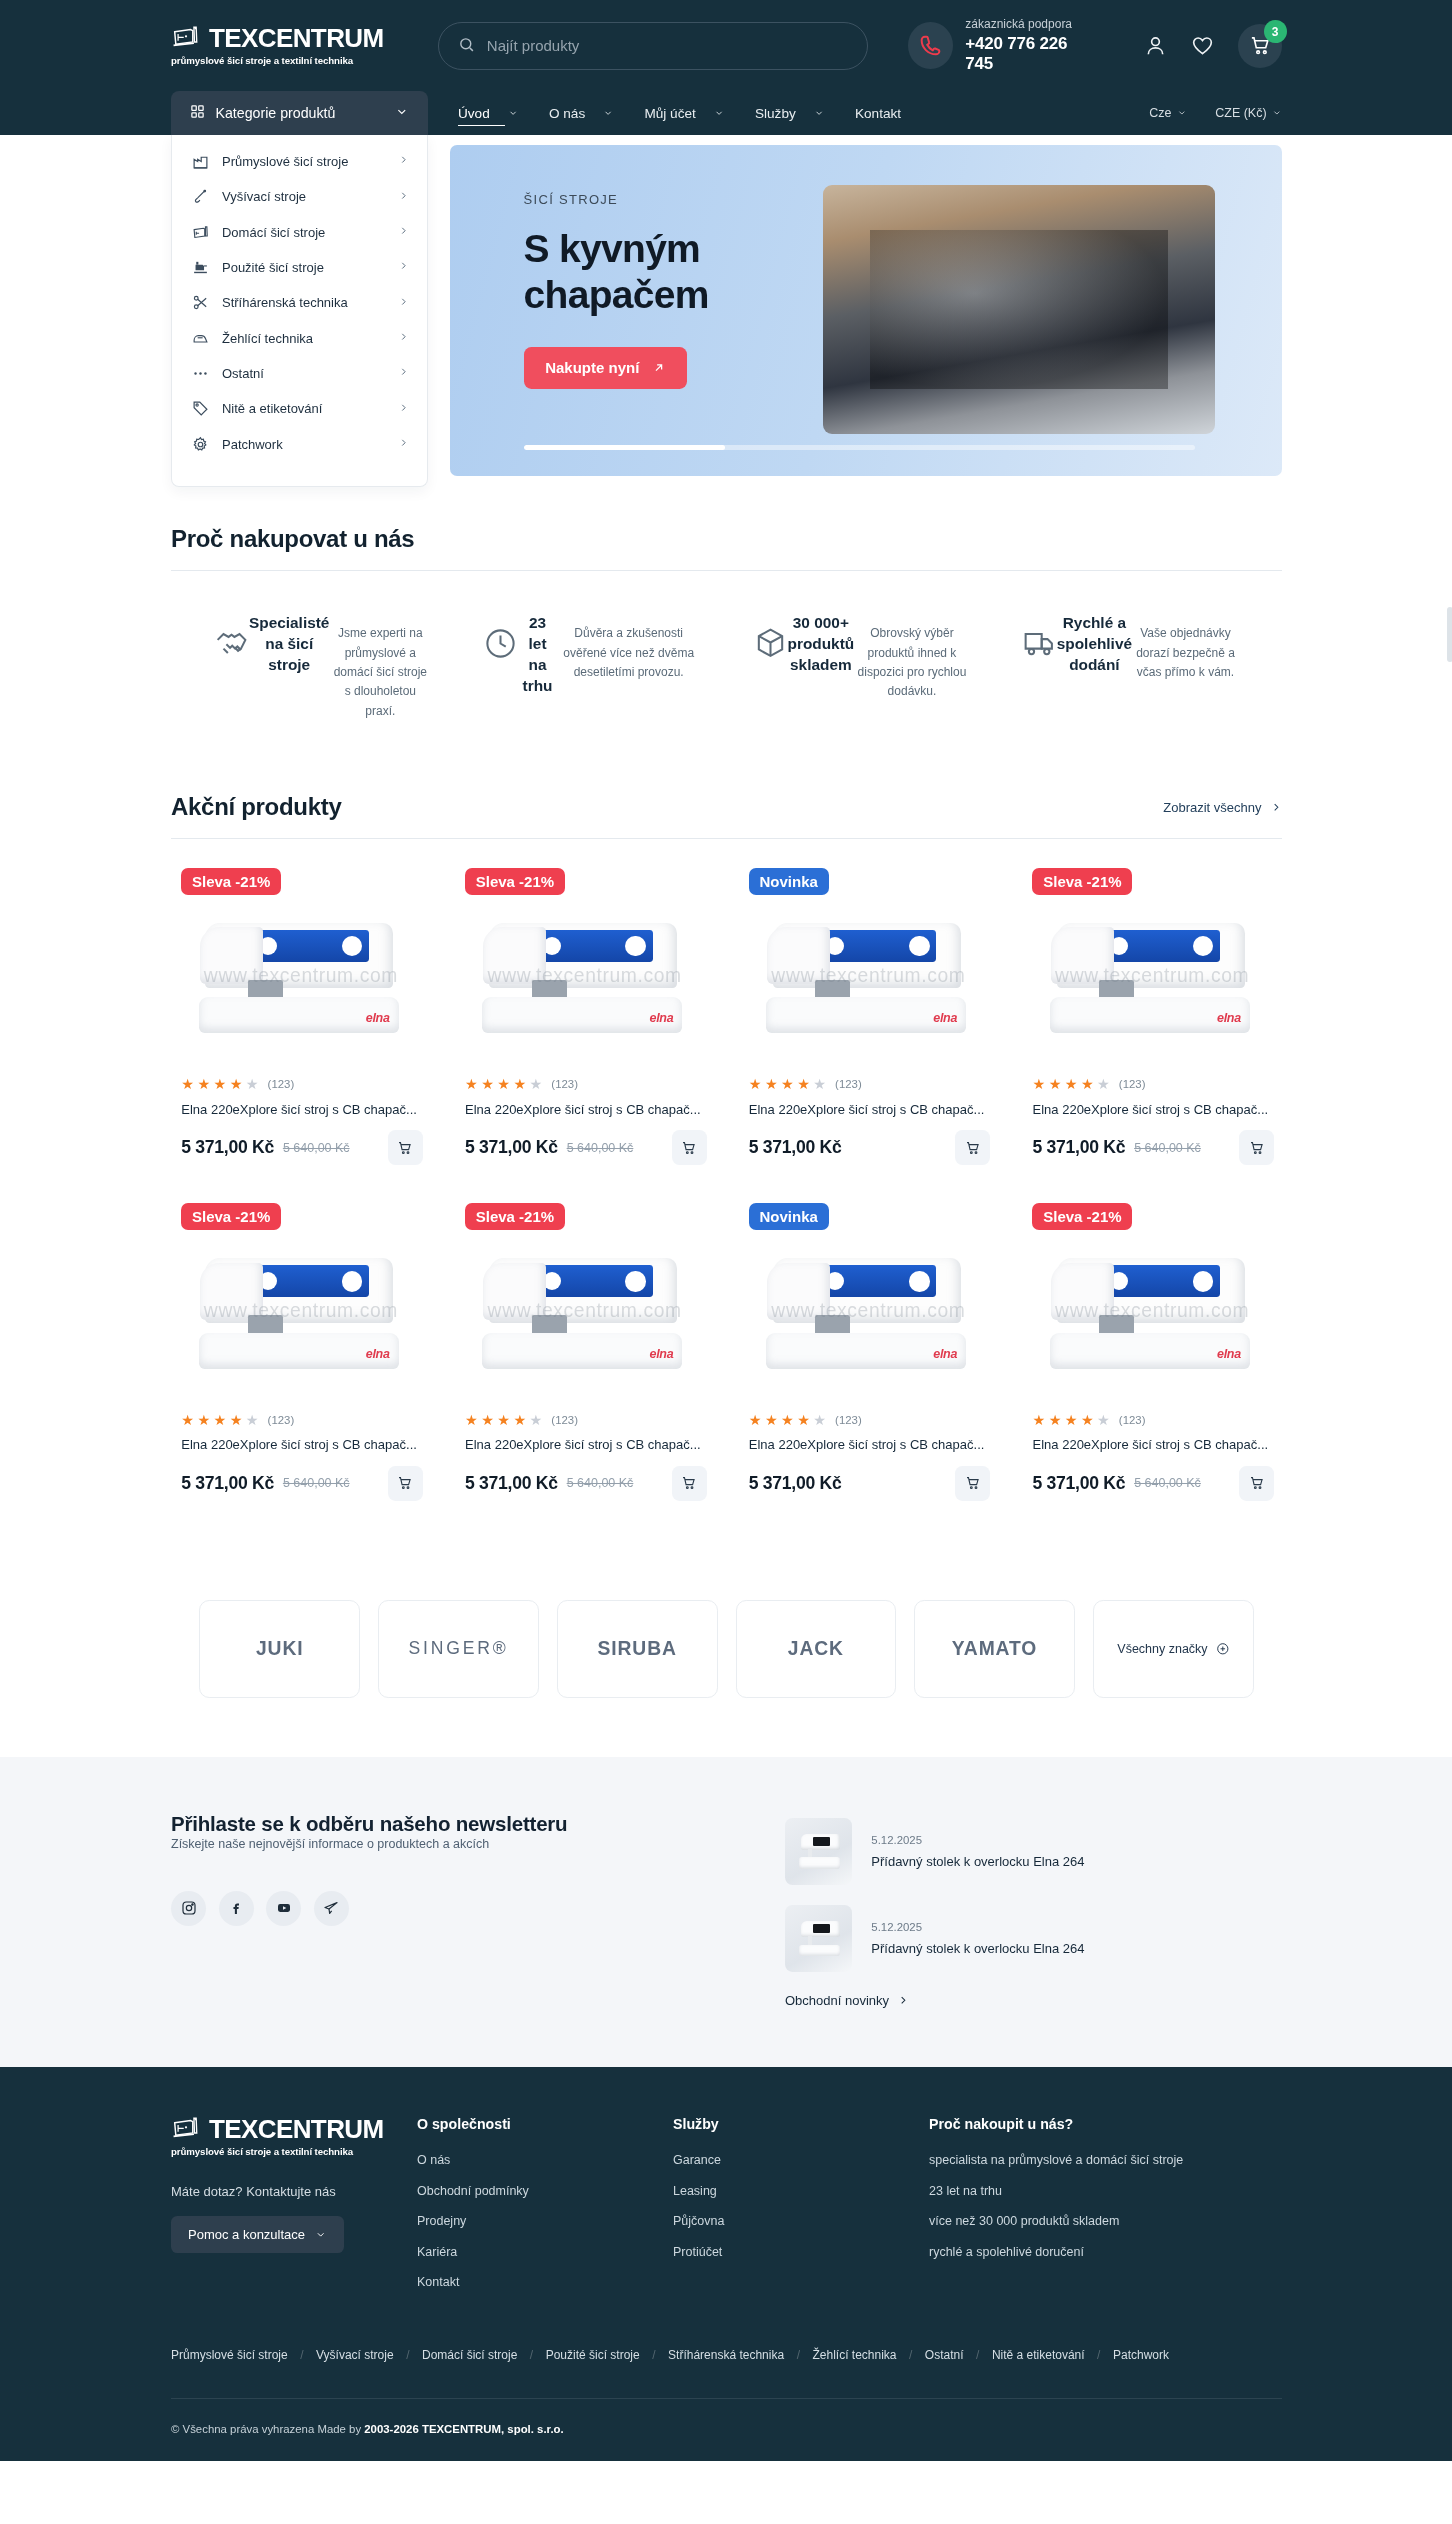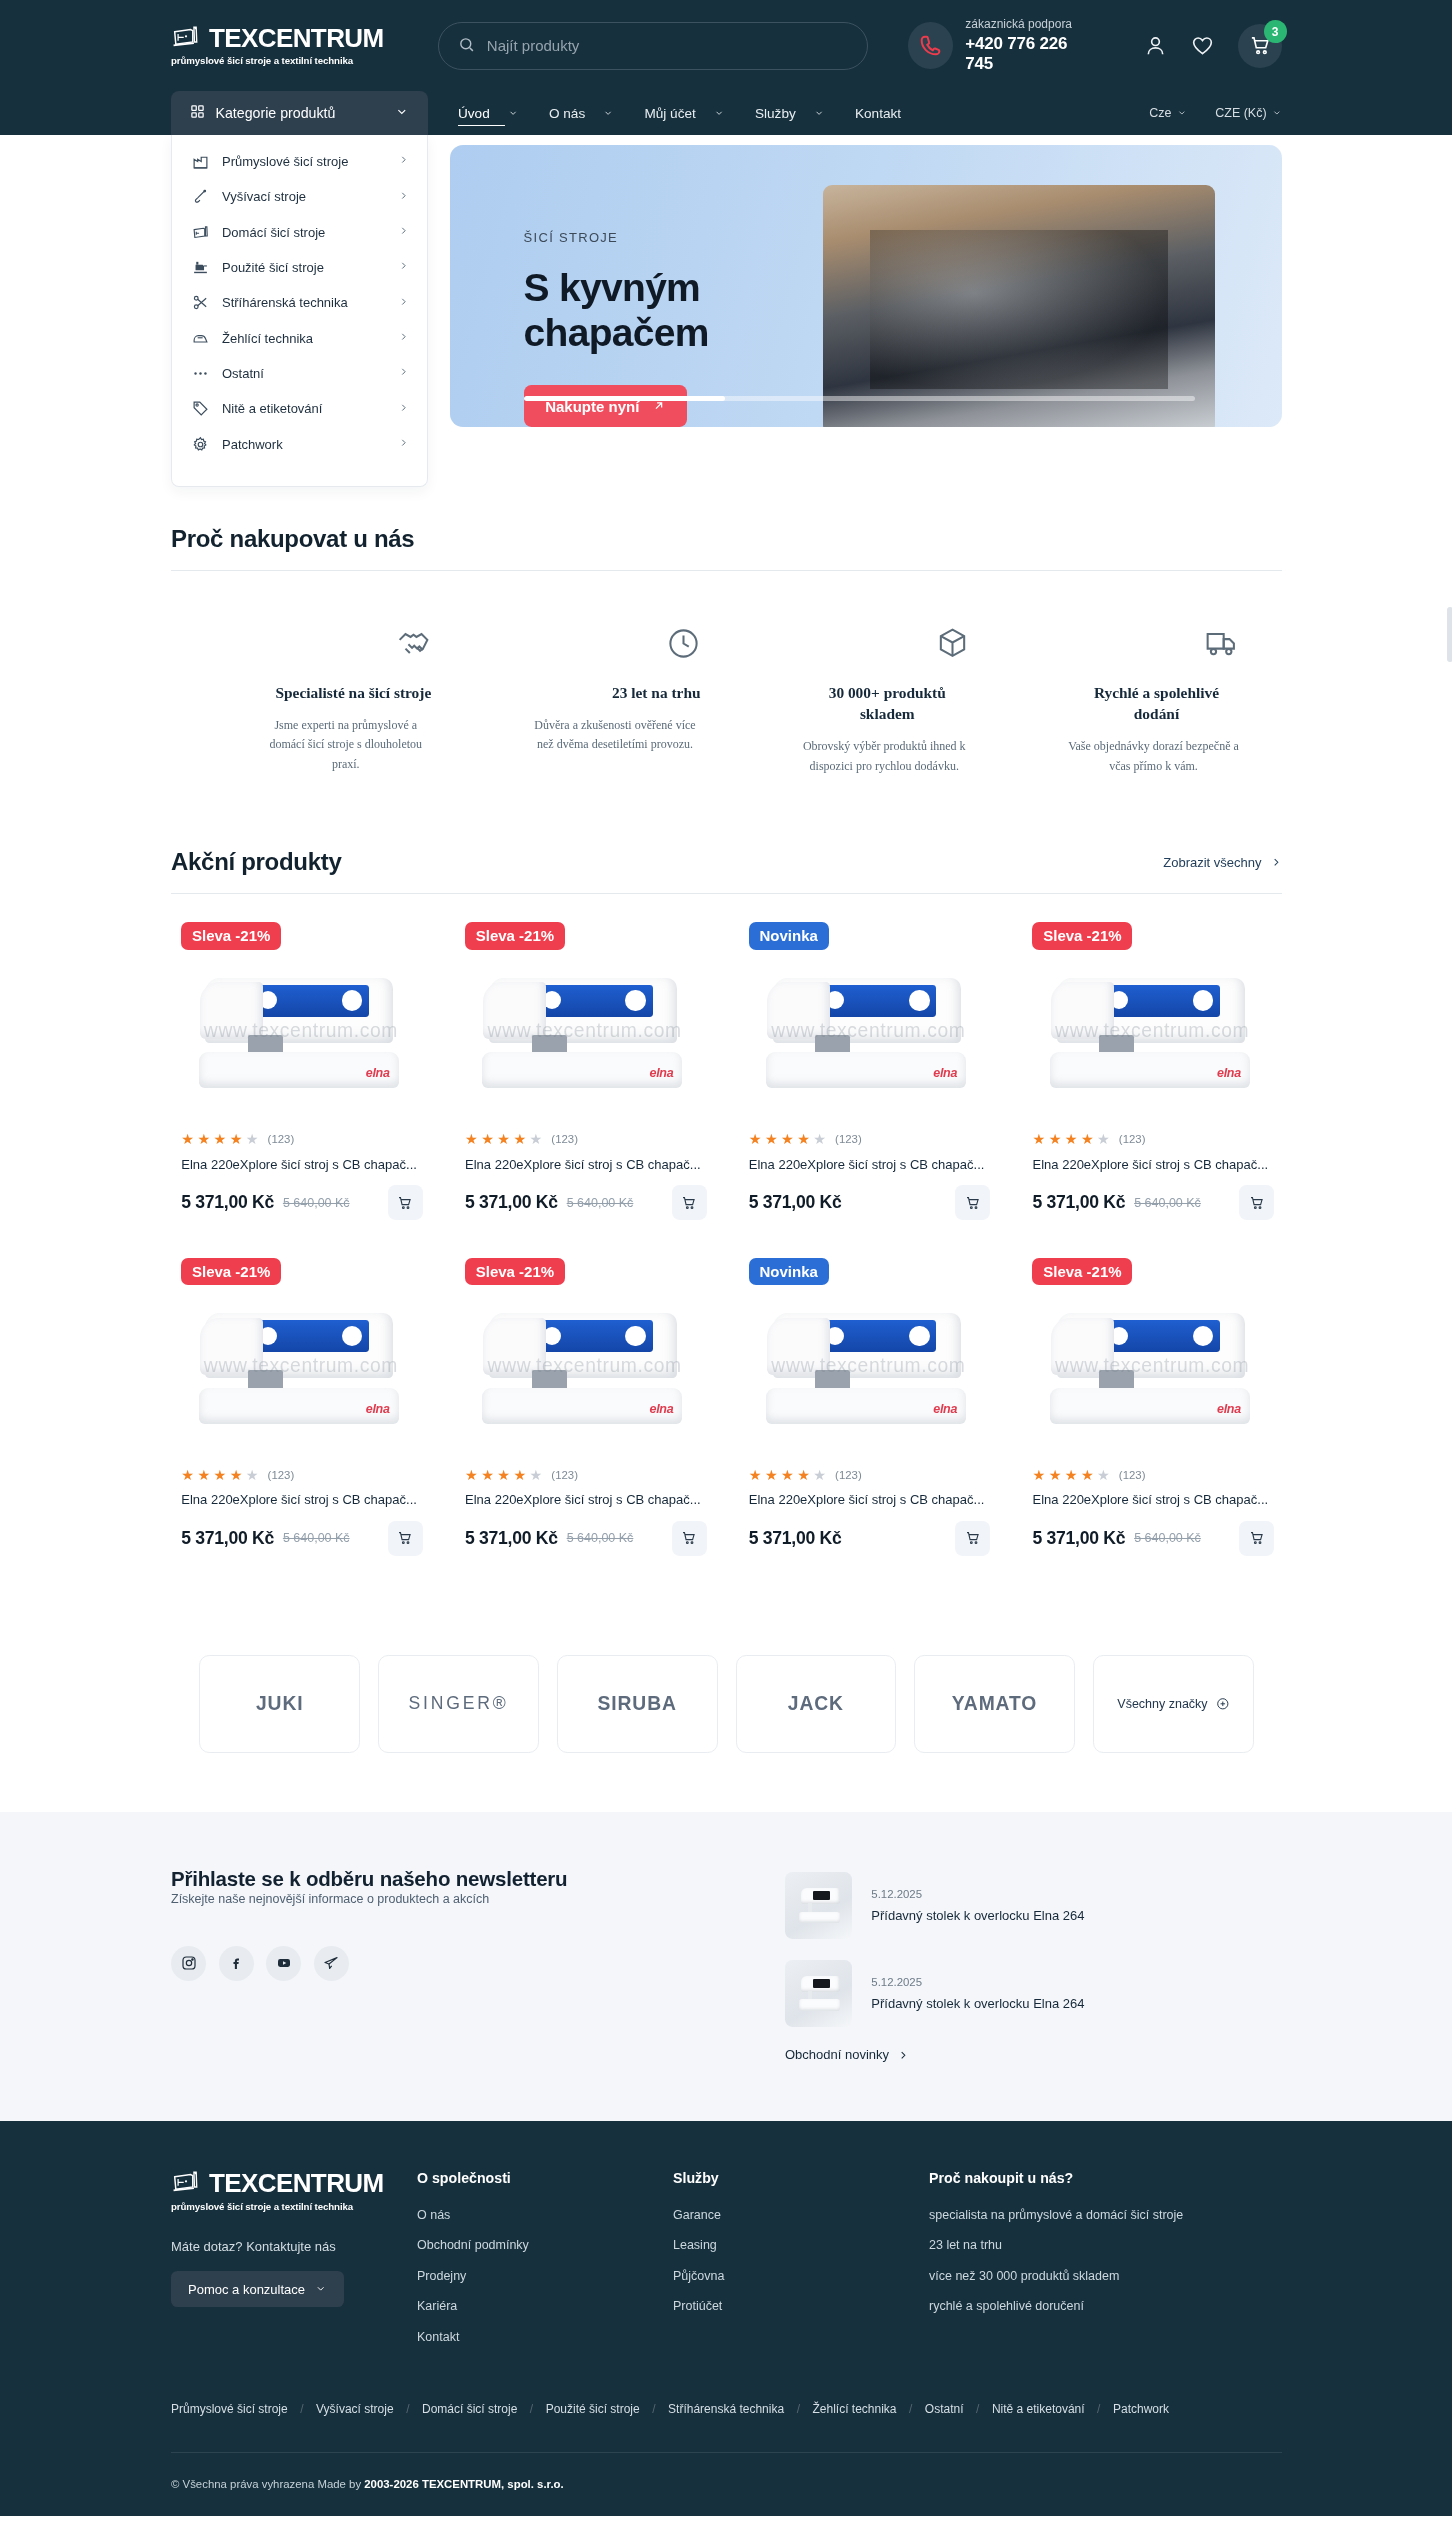--- a/index.html
+++ b/index.html
@@ -104,23 +104,23 @@
   }
   .cat-item {
     display: flex; align-items: center; gap: 11.4px; padding: 8px 18px 8px 19.3px;
     cursor: pointer; font-size: 13px; color: #1d2e3e;
   }
   .cat-item .cname { flex: 1; }
   .cat-item .chev { color: #55677a; font-size: 12.5px; }
   .cat-ico { width: 19.3px; height: 19.3px; flex: 0 0 19.3px; display: flex; align-items: center; justify-content: center; }
 
   .hero {
-    flex: 1; margin-top: 10.2px; height: 282px; border-radius: 13px;
+    flex: 1; margin-top: 10.2px; height: 331px; border-radius: 7px;
     background: linear-gradient(105deg, #aecdf0 0%, #bfd8f3 48%, #dce9f8 100%);
-    position: relative; overflow: hidden; display: flex; align-items: flex-end;
+    position: relative; overflow: hidden; display: flex;
   }
   .hero-left { padding: 47px 0 0 74px; width: 364px; }
   .hero-kicker { font-size: 13px; letter-spacing: 1.3px; color: #3c4a58; font-weight: 500; }
   .hero-title {
     font-size: 39px; font-weight: 800; line-height: 1.16; color: #101a26;
     margin-top: 19.3px; letter-spacing: -0.7px; max-width: 273px;
   }
   .hero-btn {
     margin-top: 30px; display: inline-flex; align-items: center; gap: 12.5px;
     background: #f04e5e; color: #fff; border: none; border-radius: 7.4px;
@@ -150,21 +150,21 @@
   .section { padding: 0 171px; }
   .sec-head {
     display: flex; align-items: center; justify-content: space-between;
     padding-top: 38px; padding-bottom: 17px;
   }
   .sec-title { font-size: 24px; font-weight: 700; letter-spacing: -0.3px; color: #12222f; }
   .sec-link { font-size: 13px; color: #24405c; display: flex; align-items: center; gap: 8px; cursor: pointer; }
   .hr { height: 0.6px; background: #e4e9ee; }
 
   .why-grid { display: grid; grid-template-columns: repeat(4, 1fr); gap: 0; padding: 41px 17px 34px; }
-  .why-col { display: flex; flex-direction: column; align-items: flex-end; text-align: center; padding: 0 26px; font-family: Liberation Serif, serif; }
+  .why-col { display: flex; flex-direction: row; align-items: flex-start; text-align: center; padding: 0 26px; }
   .why-ico { height: 49px; display: flex; align-items: flex-end; justify-content: center; margin-bottom: 21.6px; }
   .why-title { font-size: 15.4px; font-weight: 700; line-height: 1.38; color: #16293a; max-width: 165px; }
   .why-text { font-size: 12px; line-height: 1.62; color: #5b6b79; margin-top: 12.5px; max-width: 171px; }
 
   
   .prod-grid {
     display: grid; grid-template-columns: repeat(4, 1fr); gap: 0 24px;
     padding: 23px 0 0;
   }
   .prod-card { position: relative; padding: 0 8px 32px; }

